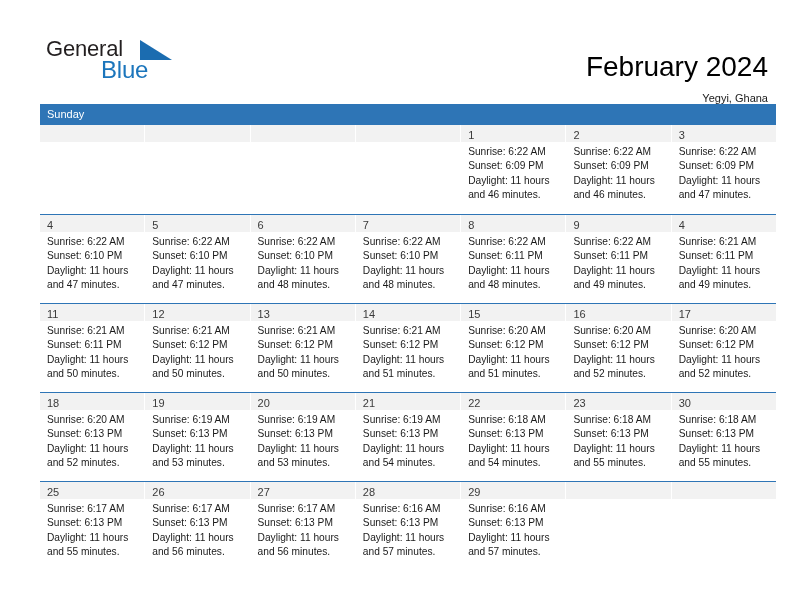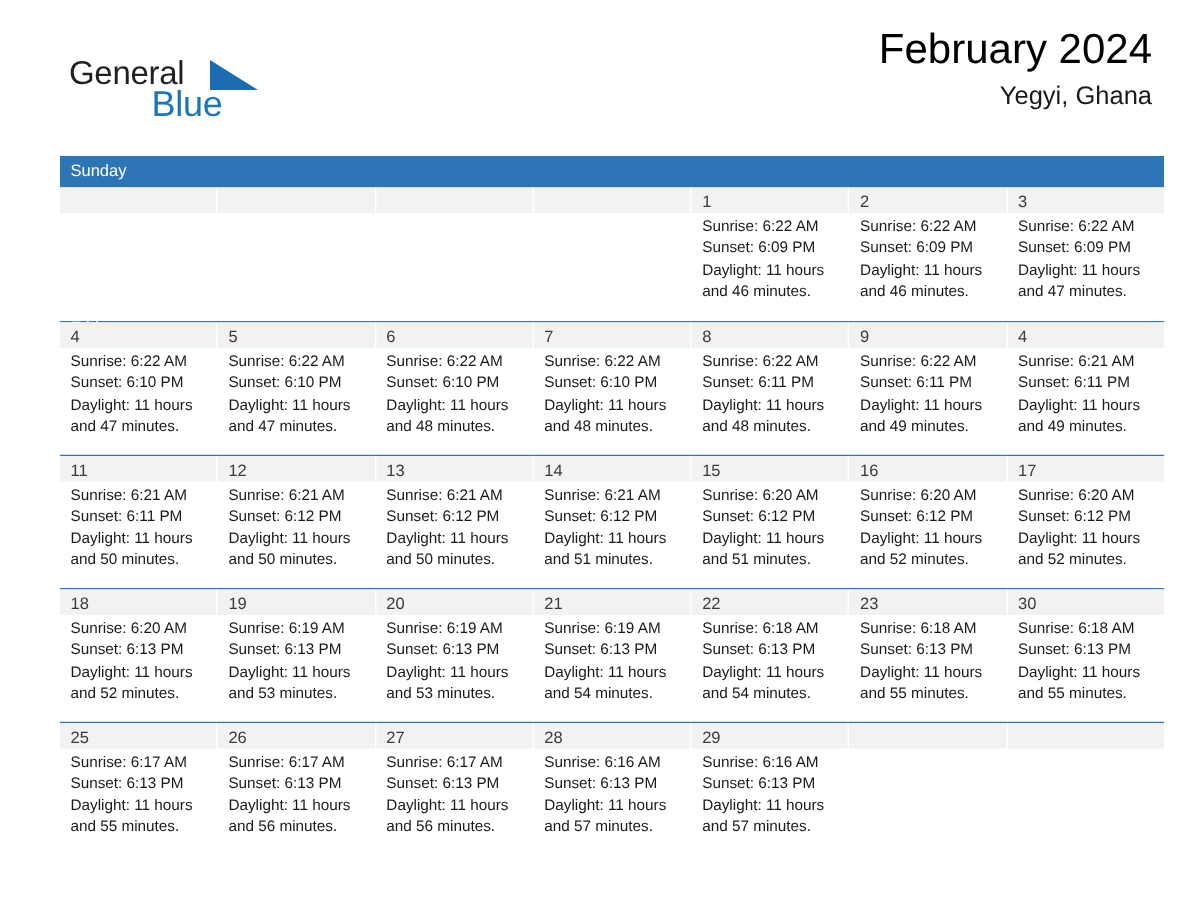--- a/index.html
+++ b/index.html
@@ -60,31 +60,31 @@
     top: 2px;
     width: 0;
     height: 0;
     border-left: 32px solid #1b6cb0;
     border-top: 20px solid transparent;
   }
 
   .title-block {
     position: absolute;
     right: 36px;
-    top: 16px;
+    top: 50px;
     text-align: right;
   }
   .cal-title {
     font-size: 28px;
     color: #000000;
     line-height: 34px;
     white-space: nowrap;
   }
   .cal-subtitle {
-    font-size: 17px;
+    font-size: 11px;
     color: #1a1a1a;
     line-height: 20px;
     margin-top: 4px;
     white-space: nowrap;
   }
 
   
   .calendar {
     position: absolute;
     left: 28px;

